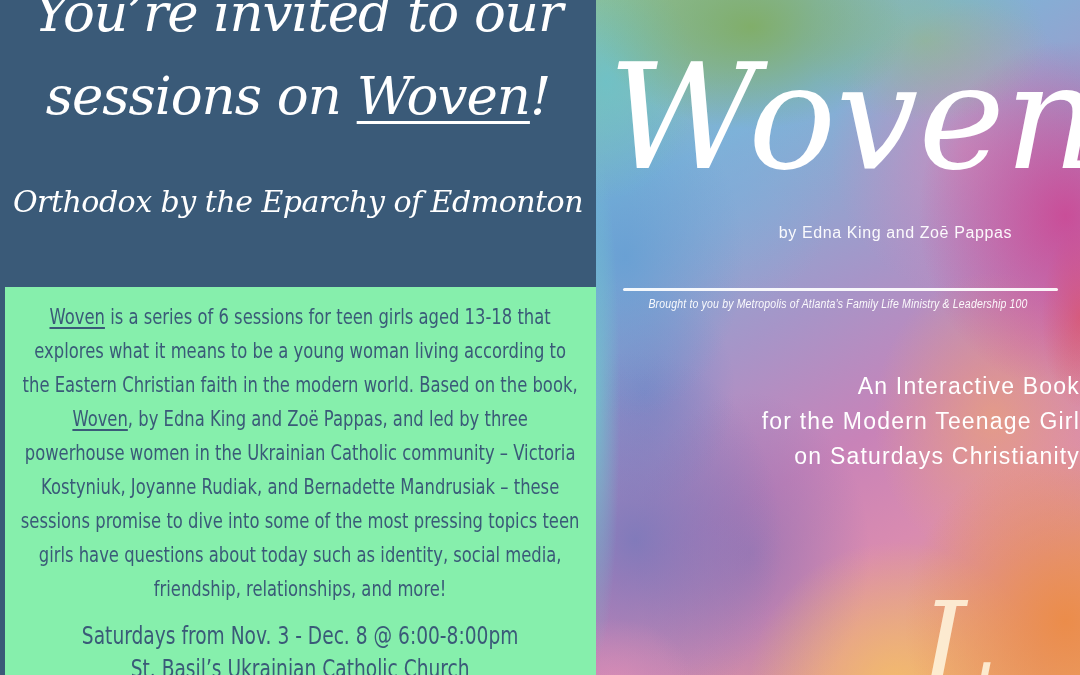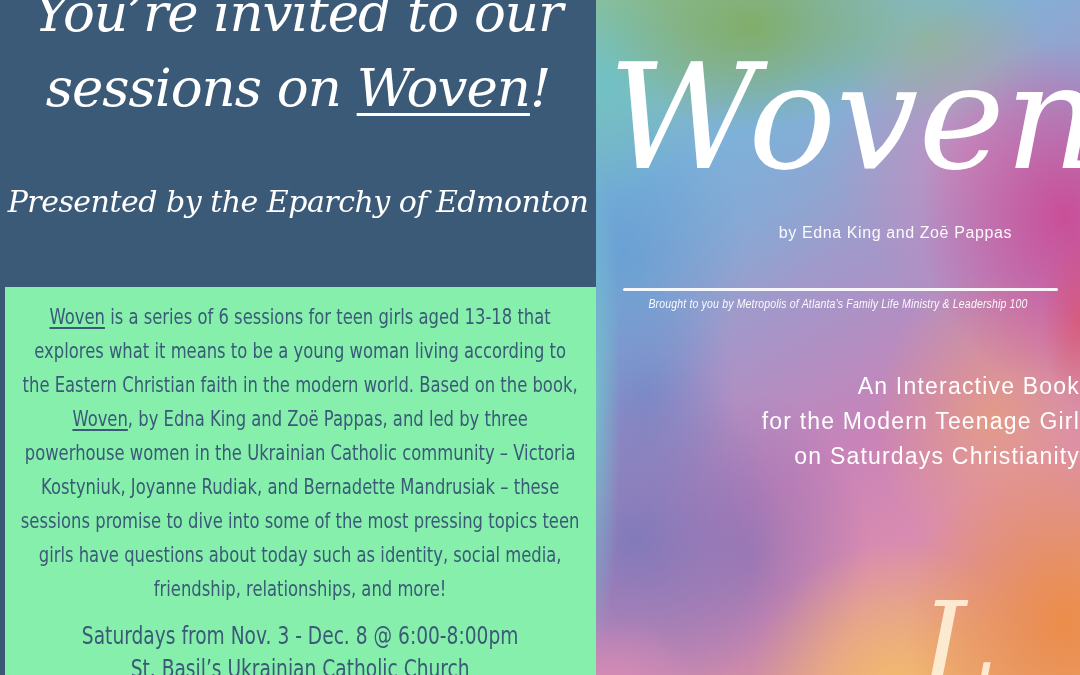--- a/index.html
+++ b/index.html
@@ -13,21 +13,21 @@
     position:absolute;left:0;top:0;width:596px;height:675px;
     background:#3a5a78;overflow:hidden;
   }
   .header-area{position:absolute;left:0;top:0;width:596px;height:287px;}
   .h-line1,.h-line2{
     position:absolute;left:0;right:0;text-align:center;color:#ffffff;
     font-family:"DejaVu Serif",serif;font-style:italic;
     font-size:53px;line-height:56px;letter-spacing:-1px;white-space:nowrap;
   }
   .h-line1{top:-15px;}
-  .h-line2{top:60px;}
+  .h-line2{top:68px;}
   .h-line2 .u{text-decoration:underline;text-decoration-thickness:3px;text-underline-offset:7px;}
   .h-sub{
     position:absolute;left:0;right:0;top:184px;text-align:center;color:#ffffff;
     font-family:"DejaVu Serif",serif;font-style:italic;
     font-size:30px;letter-spacing:-0.5px;white-space:nowrap;
   }
   .pink-box{
     position:absolute;left:5px;top:287px;right:0;bottom:0;
     background:#86efac;overflow:hidden;
   }
@@ -100,21 +100,21 @@
 </style>
 </head>
 <body>
 
 <div class="canvas">
 
   <div class="left-panel">
     <div class="header-area">
       <div class="h-line1">You’re invited to our</div>
       <div class="h-line2"><span>sessions on </span><span class="u">Woven</span><span>!</span></div>
-      <div class="h-sub">Presented by the Eparchy of Edmonton</div>
+      <div class="h-sub">Orthodox by the Eparchy of Edmonton</div>
     </div>
 
     <div class="pink-box">
       <div class="pink-inner">
         <p class="desc"><span class="u">Woven</span><span> is a series of 6 sessions for teen girls aged 13-18 that explores what it means to be a young woman living according to the Eastern Christian faith in the modern world. Based on the book, </span><span class="u">Woven</span><span>, by Edna King and Zoë Pappas, and led by three powerhouse women in the Ukrainian Catholic community – Victoria Kostyniuk, Joyanne Rudiak, and Bernadette Mandrusiak – these sessions promise to dive into some of the most pressing topics teen girls have questions about today such as identity, social media, friendship, relationships, and more!</span></p>
         <p class="sched">
           <span>Saturdays from Nov. 3 - Dec. 8 @ 6:00-8:00pm</span><br>
           <span>St. Basil’s Ukrainian Catholic Church</span>
         </p>
       </div>

